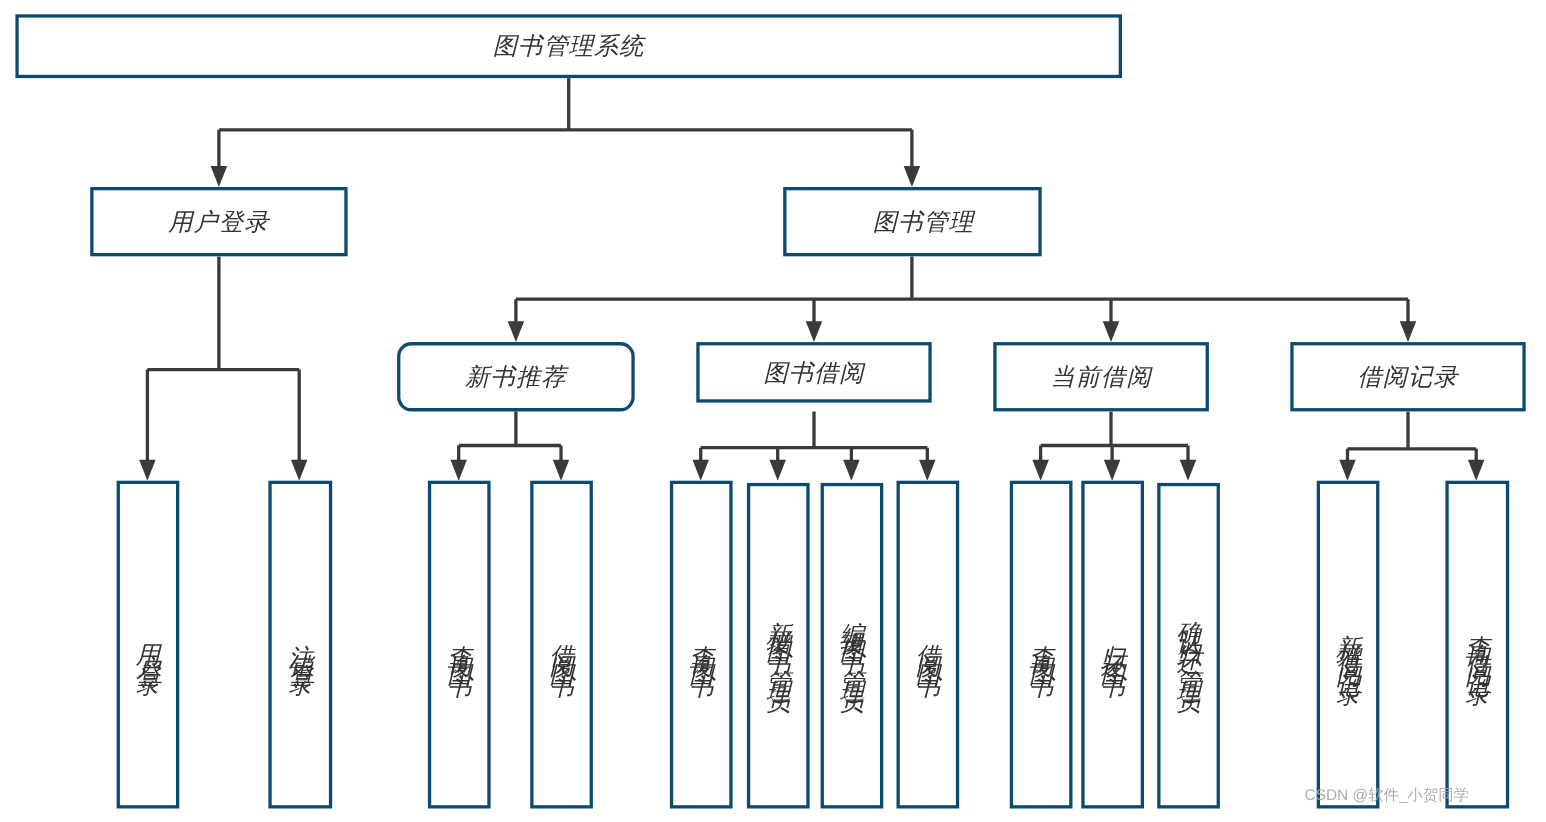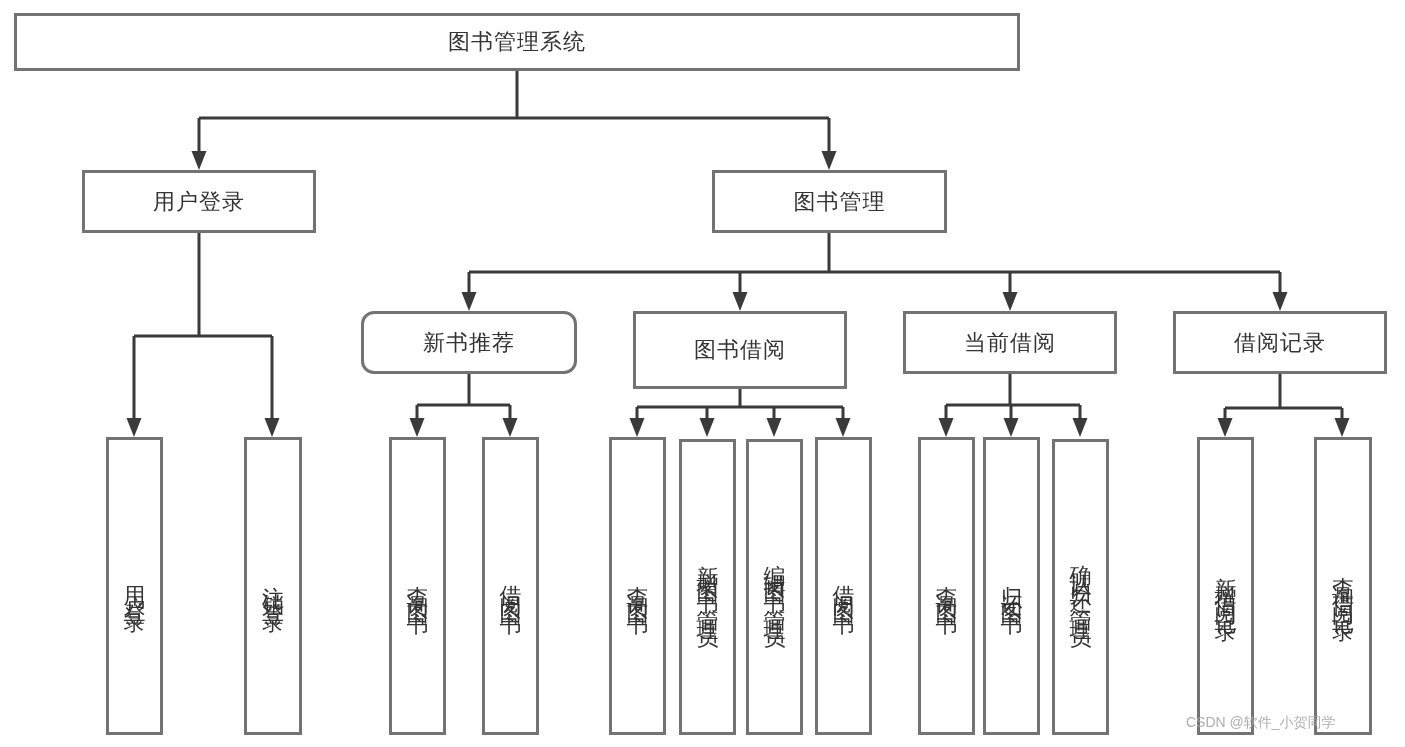--- a/index.html
+++ b/index.html
@@ -19,27 +19,28 @@
     position: absolute;
     left: 0;
     top: 0;
     width: 1405px;
     height: 747px;
     z-index: 1;
   }
   .box {
     position: absolute;
     box-sizing: border-box;
-    border: 3px solid #737373;
+    border: 3px solid #0c4a6e;
     background: #ffffff;
     display: flex;
     align-items: center;
     justify-content: center;
     color: #333333;
     z-index: 2;
+    font-style: italic;
   }
   .hbox span {
     font-size: 22px;
     letter-spacing: 1px;
     white-space: nowrap;
   }
   .leaf span {
     writing-mode: vertical-rl;
     text-orientation: upright;
     font-size: 22px;
@@ -113,24 +114,24 @@
   <div class="box hbox" style="left:82px; top:170px; width:234px; height:63px;">
     <span>用户登录</span>
   </div>
   <div class="box hbox" style="left:712px; top:170px; width:235px; height:63px;padding-left:20px;">
     <span>图书管理</span>
   </div>
 
   <div class="box hbox" style="left:361px; top:311px; width:216px; height:63px;border-radius:13px;">
     <span>新书推荐</span>
   </div>
-  <div class="box hbox" style="left:633px; top:311px; width:214px; height:78px;">
+  <div class="box hbox" style="left:633px; top:311px; width:214px; height:55px;">
     <span>图书借阅</span>
   </div>
-  <div class="box hbox" style="left:903px; top:311px; width:214px; height:63px;text-align:center;">
+  <div class="box hbox" style="left:903px; top:311px; width:196px; height:63px;text-align:center;">
     <span>当前借阅</span>
   </div>
   <div class="box hbox" style="left:1173px; top:311px; width:214px; height:63px;">
     <span>借阅记录</span>
   </div>
 
   <div class="box leaf" style="left:106px; top:437px; width:57px; height:298px;">
     <span>用户登录</span>
   </div>
   <div class="box leaf" style="left:244px; top:437px; width:58px; height:298px;">

